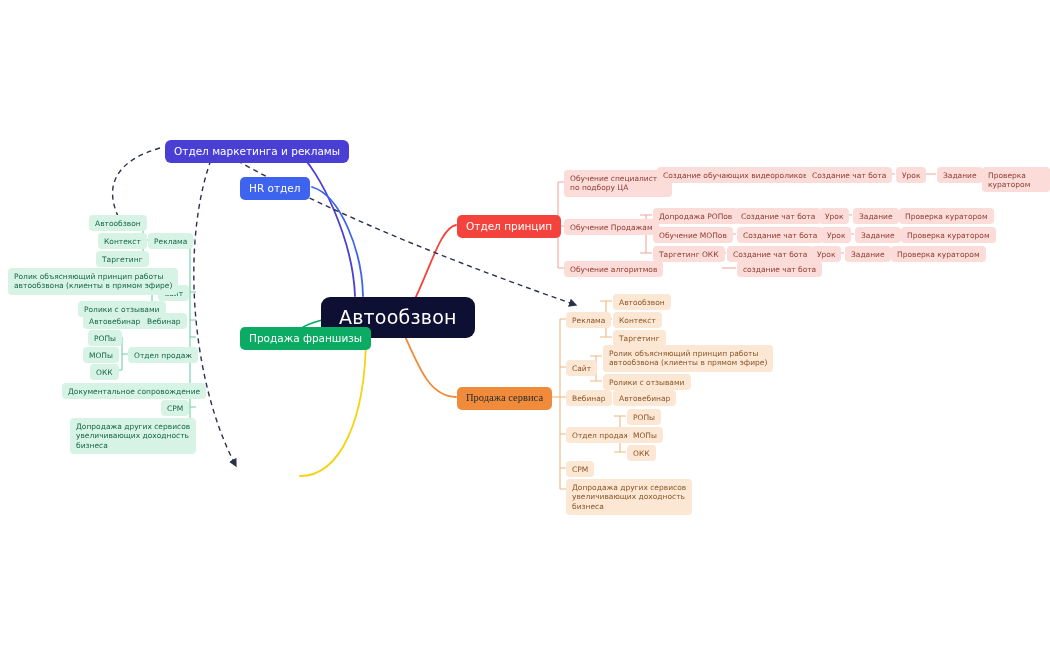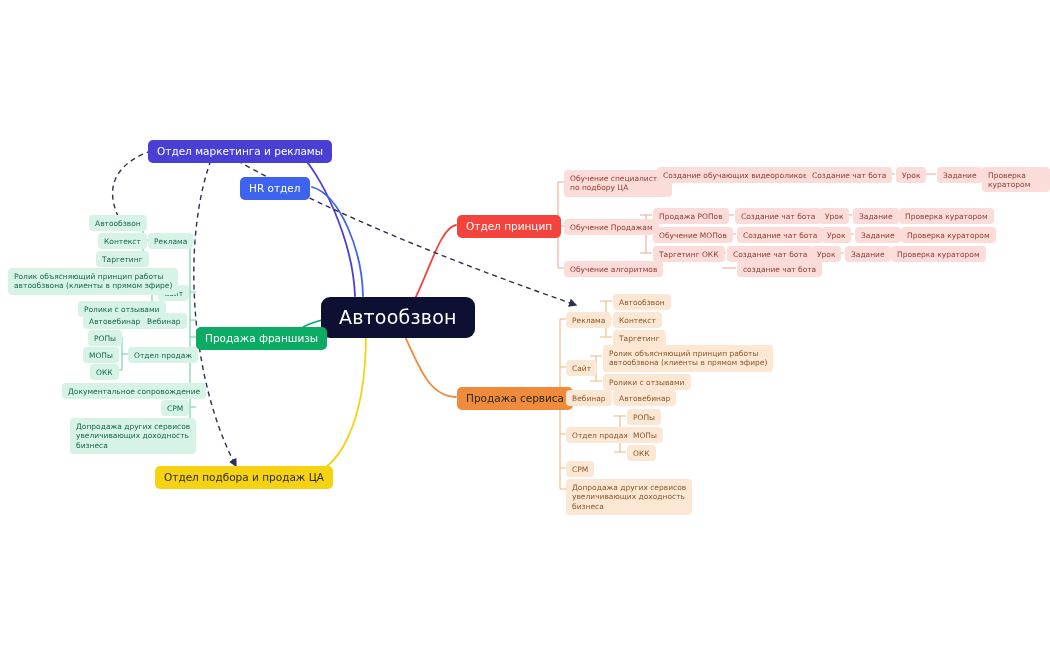--- a/index.html
+++ b/index.html
@@ -27,21 +27,21 @@
     font-size:19px;
     padding:9px 18px;
     border-radius:9px;
     letter-spacing:.2px;
   }
 
   
   .lvl1{color:#ffffff;font-size:10.5px;padding:5px 9px;border-radius:5px;}
   .lvl1.indigo{background:#4a3fd4;}
   .lvl1.blue{background:#3d63ef;}
-  .lvl1.green{background:#0bab64;}
+  .lvl1.green{background:#0bab64;margin-left:44px;}
   .lvl1.yellow{background:#f5d312;color:#2b2b2b;}
   .lvl1.red{background:#f4433c;}
   .lvl1.orange{background:#ef8b3a;color:#2b2b2b;}
 
   
   .pill{font-size:7.5px;padding:3.5px 6px;border-radius:4px;}
   .pill.g{background:#d6f3e6;color:#16654a;}
   .pill.r{background:#fbdcd8;color:#8e3b32;}
   .pill.o{background:#fbe7d3;color:#8a5526;}
   .pill.multi{line-height:1.3;}
@@ -111,31 +111,30 @@
       <path d="M560,319 L560,489 M560,319 L566,319 M560,367 L566,367 M560,397 L566,397 M560,434 L566,434 M560,468 L566,468 M560,489 L566,489"></path>
       <path d="M606,301 L606,337 M606,301 L600,301 M606,319 L600,319 M606,337 L600,337 M606,301 L612,301 M606,319 L612,319 M606,337 L612,337"></path>
       <path d="M596,356 L596,381 M596,356 L590,356 M596,367 L590,367 M596,381 L590,381 M596,356 L602,356 M596,381 L602,381"></path>
       <path d="M600,397 L612,397"></path>
       <path d="M620,416 L620,452 M620,416 L614,416 M620,434 L614,434 M620,452 L614,452 M620,416 L626,416 M620,434 L626,434 M620,452 L626,452"></path>
     </g>
   </svg>
 
   <div class="node central" style="left:321px;top:297px;">Автообзвон</div>
 
-  <div class="node lvl1 indigo" style="left:148px;top:140px;">Отдел маркетинга и рекламы</div>
+  <div class="node lvl1 indigo" style="left:165px;top:140px;border-radius:6px;">Отдел маркетинга и рекламы</div>
 
   <div class="node lvl1 blue" style="left:240px;top:177px;text-align:right;">HR отдел</div>
 
   <div class="node lvl1 green" style="left:196px;top:327px;">Продажа франшизы</div>
 
-  <div class="node lvl1 yellow" style="left:155px;top:466px;">Отдел подбора и продаж ЦА</div>
 
   <div class="node lvl1 red" style="left:457px;top:215px;">Отдел принцип</div>
 
-  <div class="node lvl1 orange" style="left:457px;top:387px;">Продажа сервиса</div>
+  <div class="node lvl1 orange" style="left:457px;top:387px;font-family:Liberation Serif, serif;">Продажа сервиса</div>
 
   <div class="node pill g" style="left:148px;top:233px;">Реклама</div>
   <div class="node pill g" style="left:89px;top:215px;">Автообзвон</div>
   <div class="node pill g" style="left:98px;top:233px;">Контекст</div>
   <div class="node pill g" style="left:96px;top:251px;">Таргетинг</div>
 
   <div class="node pill g" style="left:158px;top:285px;">Сайт</div>
   <div class="node pill g multi" style="left:8px;top:268px;">Ролик объясняющий принцип работы
 автообзвона (клиенты в прямом эфире)</div>
   <div class="node pill g" style="left:78px;top:301px;">Ролики с отзывами</div>
@@ -157,21 +156,21 @@
   <div class="node pill r multi" style="left:564px;top:170px;">Обучение специалистов
 по подбору ЦА</div>
   <div class="node pill r" style="left:657px;top:167px;">Создание обучающих видеороликов</div>
   <div class="node pill r" style="left:806px;top:167px;">Создание чат бота</div>
   <div class="node pill r" style="left:896px;top:167px;">Урок</div>
   <div class="node pill r" style="left:937px;top:167px;">Задание</div>
   <div class="node pill r" style="left:982px;top:167px;">Проверка куратором</div>
 
   <div class="node pill r" style="left:564px;top:219px;text-align:center;">Обучение  Продажам</div>
 
-  <div class="node pill r" style="left:653px;top:208px;">Продажа РОПов</div>
+  <div class="node pill r" style="left:653px;top:208px;">Допродажа РОПов</div>
   <div class="node pill r" style="left:735px;top:208px;">Создание чат бота</div>
   <div class="node pill r" style="left:819px;top:208px;">Урок</div>
   <div class="node pill r" style="left:853px;top:208px;">Задание</div>
   <div class="node pill r" style="left:899px;top:208px;">Проверка куратором</div>
 
   <div class="node pill r" style="left:653px;top:227px;text-align:right;">Обучение МОПов</div>
   <div class="node pill r" style="left:737px;top:227px;">Создание чат бота</div>
   <div class="node pill r" style="left:821px;top:227px;">Урок</div>
   <div class="node pill r" style="left:855px;top:227px;">Задание</div>
   <div class="node pill r" style="left:901px;top:227px;">Проверка куратором</div>

